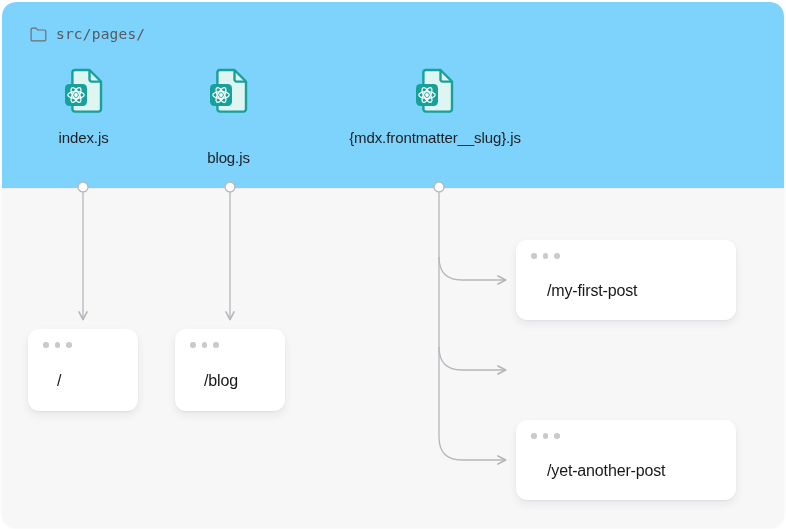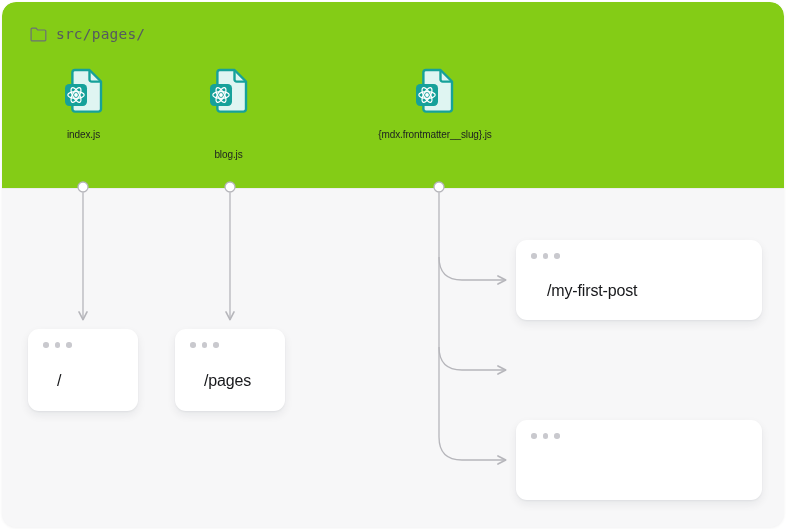--- a/index.html
+++ b/index.html
@@ -33,21 +33,21 @@
     box-shadow: 0 1px 3px rgba(16,24,40,0.06);
   }
 
   
   .source-panel {
     position: absolute;
     left: 0;
     top: 0;
     width: 782px;
     height: 186px;
-    background: #84cc16;
+    background: #7dd3fc;
     border-bottom: 1px solid #ededef;
     border-top-left-radius: 14px;
     border-top-right-radius: 14px;
   }
 
   .dir-label {
     position: absolute;
     left: 28px;
     top: 22px;
     display: flex;
@@ -76,21 +76,21 @@
     flex-direction: column;
     align-items: center;
   }
   .file-node .file-icon {
     display: block;
     width: 52px;
     height: 52px;
   }
   .file-node .file-name {
     margin-top: 13px;
-    font-size: 10px;
+    font-size: 15px;
     color: #1c1e21;
     white-space: nowrap;
     letter-spacing: -0.1px;
   }
 
   .file-node.n0 { left: 0px;   width: 163px; }
   .file-node.n1 { left: 145px; width: 163px; gap: 20px; }
   .file-node.n2 { left: 297px; width: 272px; }
 
   
@@ -139,21 +139,21 @@
     width: 110px;
     height: 82px;
   }
   .route-card.left .route-text { top: 43px; left: 29px; }
   .route-card.left.c0 { left: 26px;  top: 327px; }
   .route-card.left.c1 { left: 173px; top: 327px; }
 
   
   .route-card.right {
     left: 514px;
-    width: 246px;
+    width: 220px;
     height: 80px;
   }
   .route-card.right .route-text { top: 42px; }
   .route-card.right.r0 { top: 238px; }
   .route-card.right.r1 { top: 328px; }
   .route-card.right.r2 { top: 418px; }
 </style>
 </head>
 <body>
 
@@ -249,35 +249,36 @@
         </div>
       <span class="route-text">/</span>
     </div>
 
     <div class="route-card left c1">
       <div class="dots">
           <i></i>
           <i></i>
           <i></i>
         </div>
-      <span class="route-text">/pages</span>
+      <span class="route-text">/blog</span>
     </div>
 
     <div class="route-card right r0">
       <div class="dots">
           <i></i>
           <i></i>
           <i></i>
         </div>
       <span class="route-text">/my-first-post</span>
     </div>
 
 
     <div class="route-card right r2">
       <div class="dots">
           <i></i>
           <i></i>
           <i></i>
         </div>
+      <span class="route-text">/yet-another-post</span>
     </div>
 
   </div>
 </div>
 
 </body></html>

